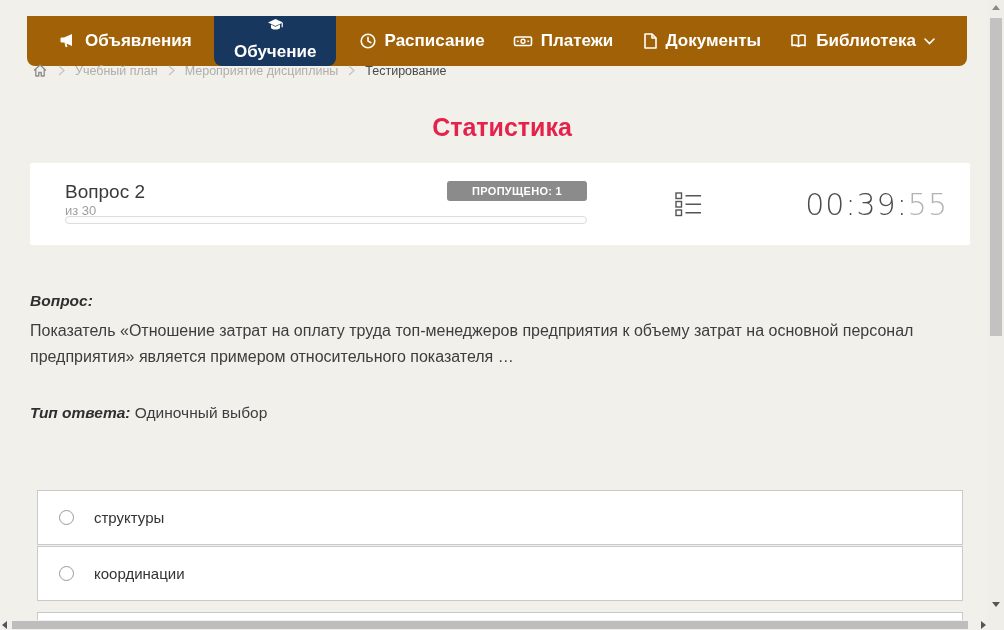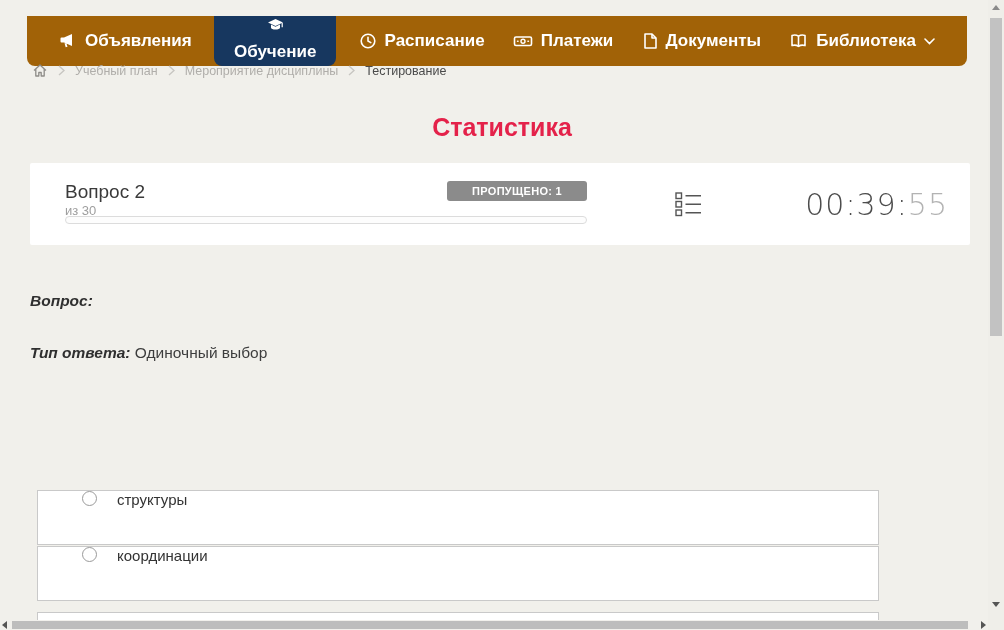--- a/index.html
+++ b/index.html
@@ -70,23 +70,23 @@
   }
   .timer .sec { color:#b3b3b3; }
   
   .question-block { position:absolute; left:30px; top:292px; width:905px; }
   .q-label { font-size:15.5px; font-weight:700; font-style:italic; color:#2f2f2f; }
   .q-text  { margin-top:8px; font-size:16px; line-height:26px; color:#3d3d3d; }
   .q-type  { margin-top:34px; font-size:15.5px; color:#3d3d3d; }
   .q-type .type-label { font-weight:700; font-style:italic; color:#2f2f2f; }
   
   .option {
-    position:absolute; left:37px; width:842px; height:55px;
+    position:absolute; left:37px; width:926px; height:55px;
     background:#fff; border:1px solid #c9c9c9;
-    display:flex; align-items:flex-start; cursor:pointer;padding-left:23px;
+    display:flex; align-items:center; cursor:pointer;
   }
   .option-1 { top:490px; }
   .option-2 { top:546px; }
   .option-3 { top:612px; height:55px; }
   .radio {
     width:15px; height:15px; border:1px solid #9a9a9a; border-radius:50%;
     background:#fff; margin-left:21px; flex:none;
   }
   .option-label { margin-left:20px; font-size:15px; color:#333; }
   
@@ -227,20 +227,21 @@
       <rect x="1" y="10.5" width="5.5" height="5.5" fill="none" stroke="#555" stroke-width="1.4"></rect>
       <rect x="1" y="19" width="5.5" height="5.5" fill="none" stroke="#555" stroke-width="1.4"></rect>
       <path d="M10.5 4.7 H26 M10.5 13.2 H26 M10.5 21.7 H26" stroke="#555" stroke-width="1.6"></path>
     </svg>
   </div>
   <div class="timer"><span>00:39:</span><span class="sec">55</span></div>
 </section>
 
 <div class="question-block">
   <div class="q-label">Вопрос:</div>
+  <div class="q-text">Показатель «Отношение затрат на оплату труда топ-менеджеров предприятия к объему затрат на основной персонал предприятия» является примером относительного показателя …</div>
   <div class="q-type">
     <span class="type-label">Тип ответа:</span>
     <span>Одиночный выбор</span>
   </div>
 </div>
 
 <div class="option option-1">
   <span class="radio"></span>
   <span class="option-label">структуры</span>
 </div>

